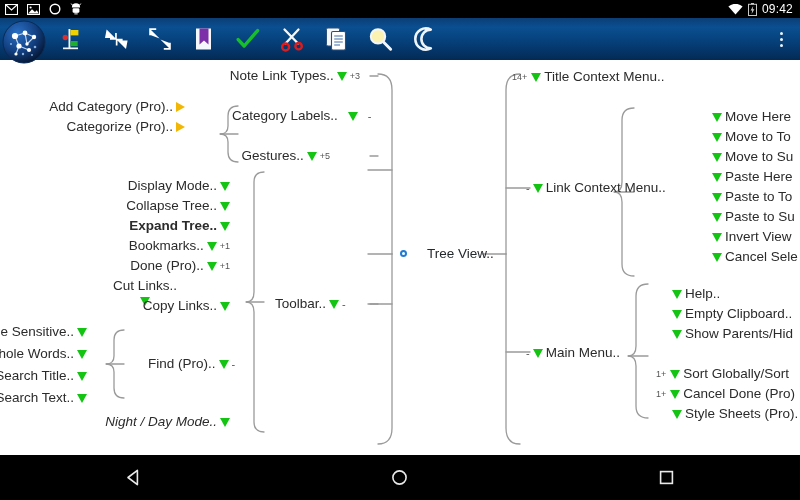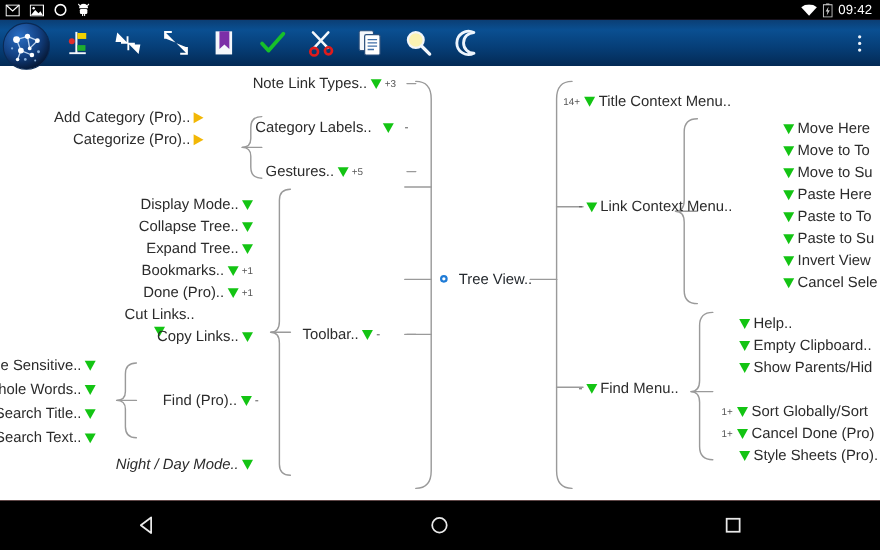--- a/index.html
+++ b/index.html
@@ -39,21 +39,21 @@
   .tri { width:0; height:0; border-left:5.5px solid transparent;
     border-right:5.5px solid transparent; border-top:9px solid #13c413; display:inline-block;
     flex:0 0 auto; }
   .tri.pro { border-left:0; border-top:5.5px solid transparent;
     border-bottom:5.5px solid transparent; border-left:9px solid #f2b705;
     border-right:0; }
   .cnt { font-size:9px; color:#555; }
   .dash { font-size:11px; color:#555; }
   .pre { font-size:9px; color:#555; margin-right:1px; }
 
-  .rootnode { position:absolute; display:flex; align-items:center; gap:10px; }
+  .rootnode { position:absolute; display:flex; align-items:center; gap:20px; }
   .rootdot { width:7px; height:7px; border-radius:50%; background:#fff;
     border:2px solid #1f7bd6; }
   .rootlbl { font-size:13.5px; color:#24292e; }
 
   
   .navbar { position:absolute; left:0; top:455px; width:800px; height:45px; background:#000;
     display:flex; align-items:center; justify-content:space-around; }
   .nav-btn { width:60px; height:45px; display:flex; align-items:center; justify-content:center; }
 </style>
 </head>
@@ -283,21 +283,21 @@
     </div>
 
     <div class="node rightal" style="left:60px; top:118px; width:170px;">
       <span class="lbl">Display Mode..</span>
       <span class="tri"></span>
     </div>
     <div class="node rightal" style="left:60px; top:138px; width:170px;">
       <span class="lbl">Collapse Tree..</span>
       <span class="tri"></span>
     </div>
-    <div class="node rightal" style="left:60px; top:158px; width:170px;">
+    <div class="node rightal" style="left:60px; top:158px; width:170px;font-weight:bold;">
       <span class="lbl">Expand Tree..</span>
       <span class="tri"></span>
     </div>
     <div class="node rightal" style="left:50px; top:178px; width:180px;">
       <span class="lbl">Bookmarks..</span>
       <span class="tri"></span>
       <span class="cnt">+1</span>
     </div>
     <div class="node rightal" style="left:50px; top:198px; width:180px;">
       <span class="lbl">Done (Pro)..</span>
@@ -340,21 +340,21 @@
       <span class="lbl">Find (Pro)..</span>
       <span class="tri"></span>
       <span class="dash">-</span>
     </div>
 
     <div class="node rightal" style="left:60px; top:354px; width:170px;font-style:italic;">
       <span class="lbl">Night / Day Mode..</span>
       <span class="tri"></span>
     </div>
 
-    <div class="node" style="left:512px; top:24px;">
+    <div class="node" style="left:512px; top:9px;">
       <span class="pre">14+</span>
       <span class="tri"></span>
       <span class="lbl">Title Context Menu..</span>
     </div>
 
     <div class="node" style="left:526px; top:120px;">
       <span class="dash">-</span>
       <span class="tri"></span>
       <span class="lbl">Link Context Menu..</span>
     </div>
@@ -388,21 +388,21 @@
       <span class="lbl">Invert View</span>
     </div>
     <div class="node" style="left:712px; top:189px;">
       <span class="tri"></span>
       <span class="lbl">Cancel Sele</span>
     </div>
 
     <div class="node" style="left:526px; top:285px;">
       <span class="dash">-</span>
       <span class="tri"></span>
-      <span class="lbl">Find Menu..</span>
+      <span class="lbl">Main Menu..</span>
     </div>
 
     <div class="node" style="left:672px; top:226px;">
       <span class="tri"></span>
       <span class="lbl">Help..</span>
     </div>
     <div class="node" style="left:672px; top:246px;">
       <span class="tri"></span>
       <span class="lbl">Empty Clipboard..</span>
     </div>

